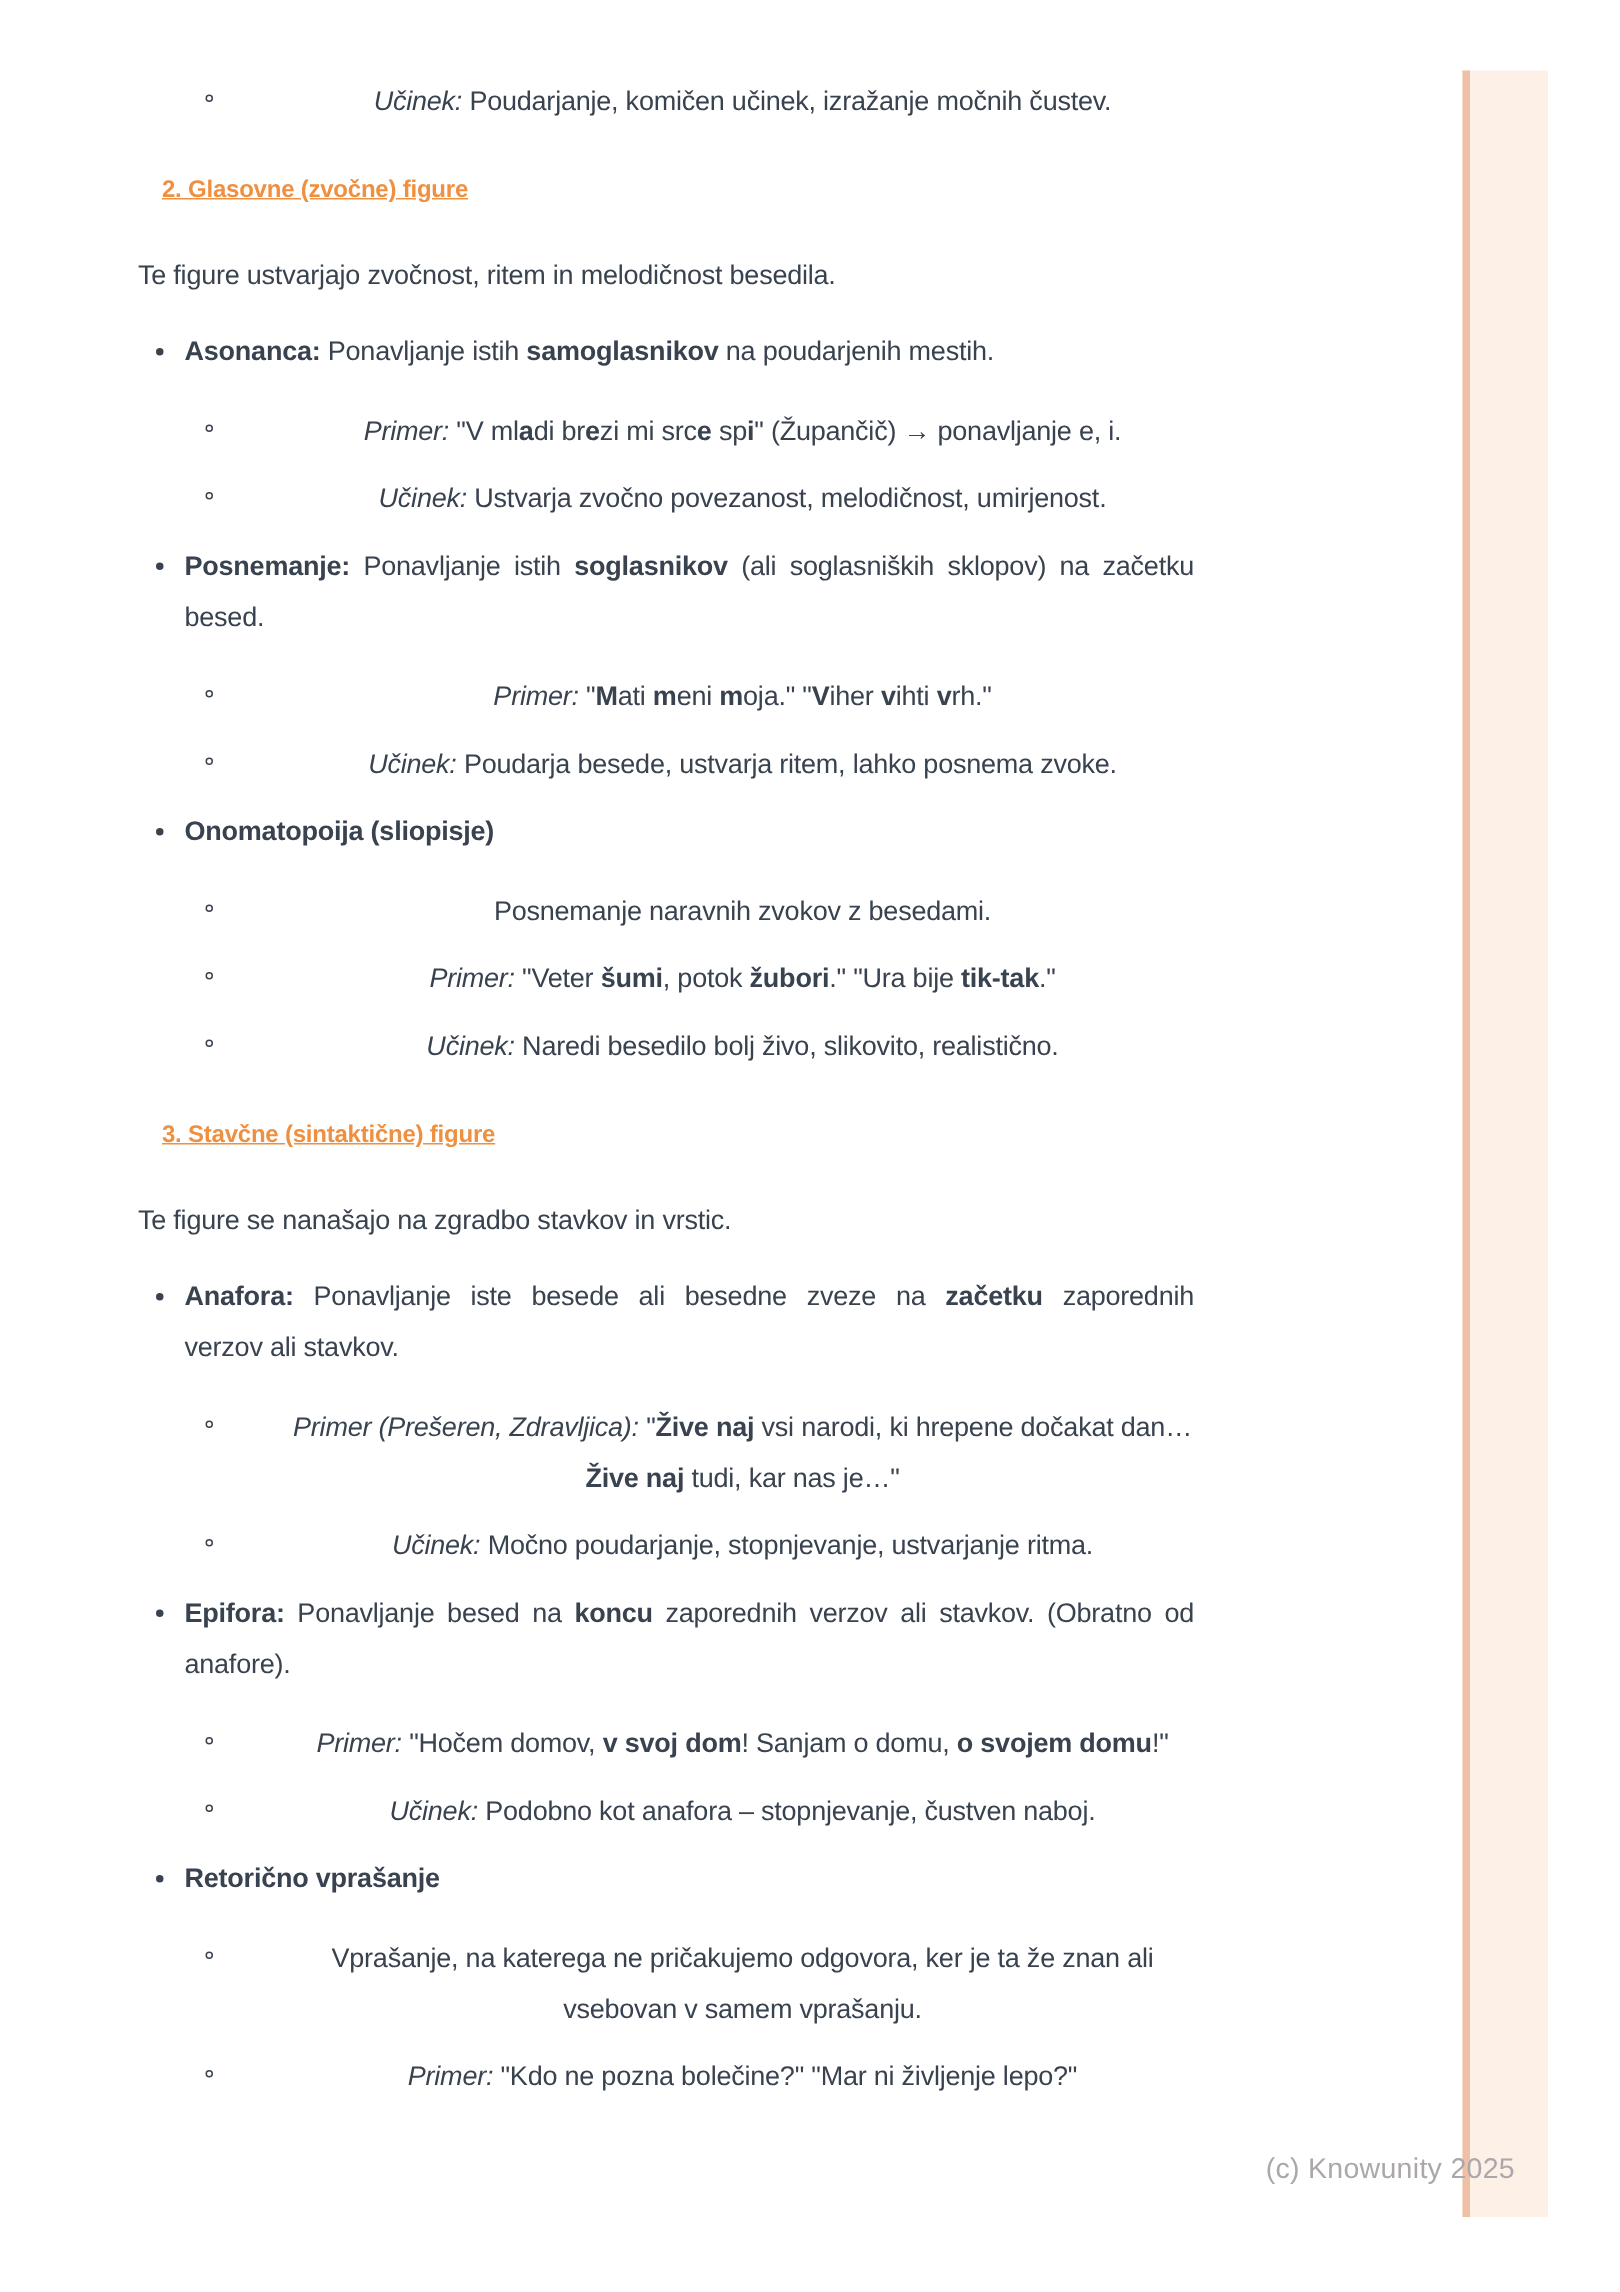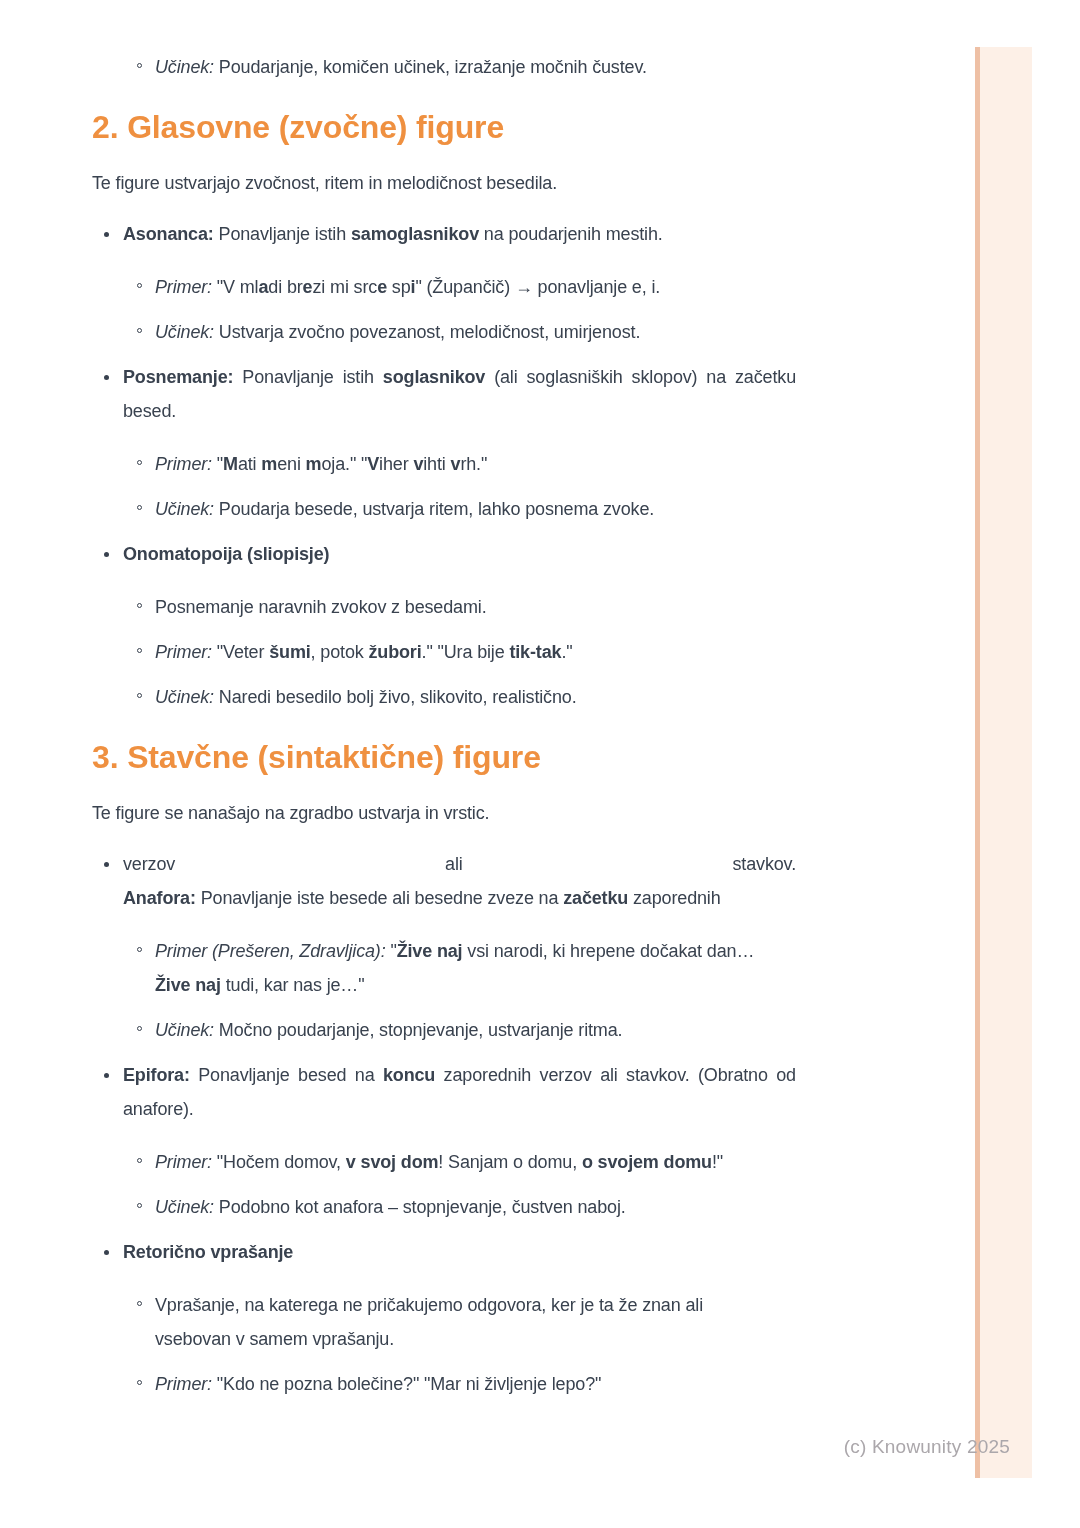--- a/index.html
+++ b/index.html
@@ -27,26 +27,26 @@
   .footer{
     position:absolute;top:1436px;right:70px;z-index:2;
     font-size:19px;color:var(--footer);letter-spacing:0.2px;
   }
   .content{
     position:absolute;left:92px;top:50px;width:740px;z-index:1;
     font-size:18px;line-height:34px;letter-spacing:-0.15px;
   }
   .blk{position:relative;}
   .h2{
-    font-size:32px;line-height:30px;font-weight:700;color:var(--accent);
-    margin:28px 0 24px 0;width:735px;
+    font-size:16px;line-height:30px;font-weight:700;color:var(--accent);
+    margin:28px 0 24px 16px;width:735px;text-decoration:underline;
   }
   .para{margin:0 0 17px 0;width:735px;}
   .bullet{padding-left:31px;width:704px;margin:4px 0 19px 0;}
-  .sub{padding-left:63px;width:743px;margin:0 0 11px 0;}
+  .sub{padding-left:63px;width:743px;margin:0 0 11px 0;text-align:center;}
   .mk1{
     position:absolute;left:12px;top:15px;width:5px;height:5px;border-radius:50%;
     background:var(--text);
   }
   .mk2{
     position:absolute;left:45px;top:13px;width:5px;height:5px;border-radius:50%;
     border:1.6px solid var(--text);background:transparent;
   }
   .txt .b{font-weight:700;margin-top:32px;}
   .txt .i{font-style:italic;}
@@ -138,27 +138,27 @@
 
   <div class="blk sub">
     <span class="mk2"></span>
     <div class="txt">
         <div class="rline"><span class="i">Učinek:</span><span> Naredi besedilo bolj živo, slikovito, realistično.</span></div>
       </div>
   </div>
 
   <h2 class="blk h2">3. Stavčne (sintaktične) figure</h2>
 
-  <p class="blk para">Te figure se nanašajo na zgradbo ustvarja in vrstic.</p>
+  <p class="blk para">Te figure se nanašajo na zgradbo stavkov in vrstic.</p>
 
   <div class="blk bullet just">
     <span class="mk1"></span>
     <div class="txt">
+        <div class="rline"><span class="b">Anafora:</span><span> Ponavljanje iste besede ali besedne zveze na </span><span class="b">začetku</span><span> zaporednih</span></div>
         <div class="rline"><span>verzov ali stavkov.</span></div>
-        <div class="rline"><span class="b">Anafora:</span><span> Ponavljanje iste besede ali besedne zveze na </span><span class="b">začetku</span><span> zaporednih</span></div>
       </div>
   </div>
 
   <div class="blk sub">
     <span class="mk2"></span>
     <div class="txt">
         <div class="rline"><span class="i">Primer (Prešeren, Zdravljica):</span><span> "</span><span class="b">Žive naj</span><span> vsi narodi, ki hrepene dočakat dan…</span></div>
         <div class="rline"><span class="b">Žive naj</span><span> tudi, kar nas je…"</span></div>
       </div>
   </div>

